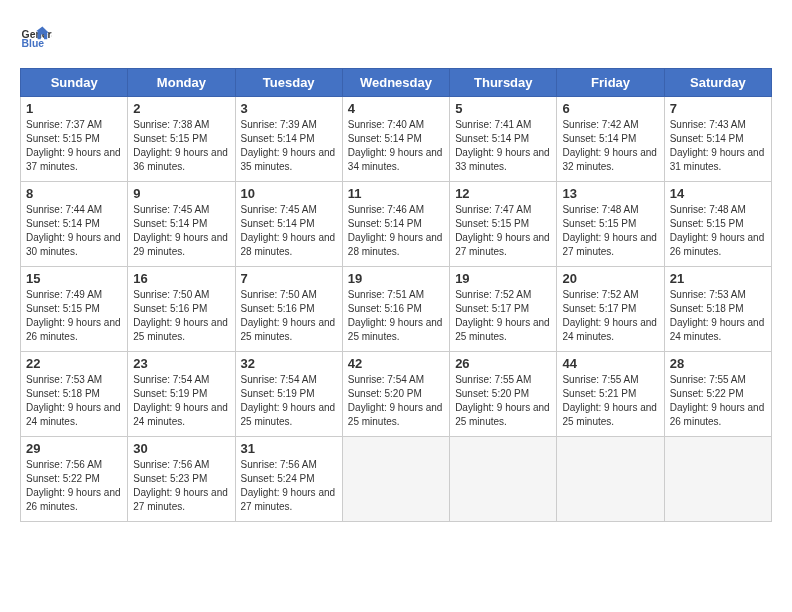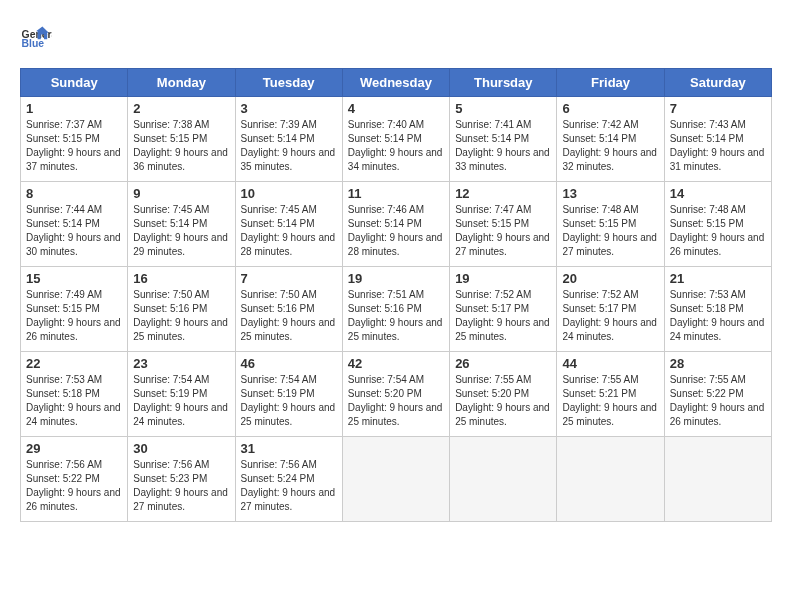--- a/index.html
+++ b/index.html
@@ -292,21 +292,21 @@
         </td>
         <td>
           <span class="day-num">23</span>
           <div class="day-info">
             Sunrise: 7:54 AM<br>
             Sunset: 5:19 PM<br>
             Daylight: 9 hours and 24 minutes.
           </div>
         </td>
         <td>
-          <span class="day-num">46</span>
+          <span class="day-num">32</span>
           <div class="day-info">
             Sunrise: 7:54 AM<br>
             Sunset: 5:19 PM<br>
             Daylight: 9 hours and 25 minutes.
           </div>
         </td>
         <td>
           <span class="day-num">42</span>
           <div class="day-info">
             Sunrise: 7:54 AM<br>

